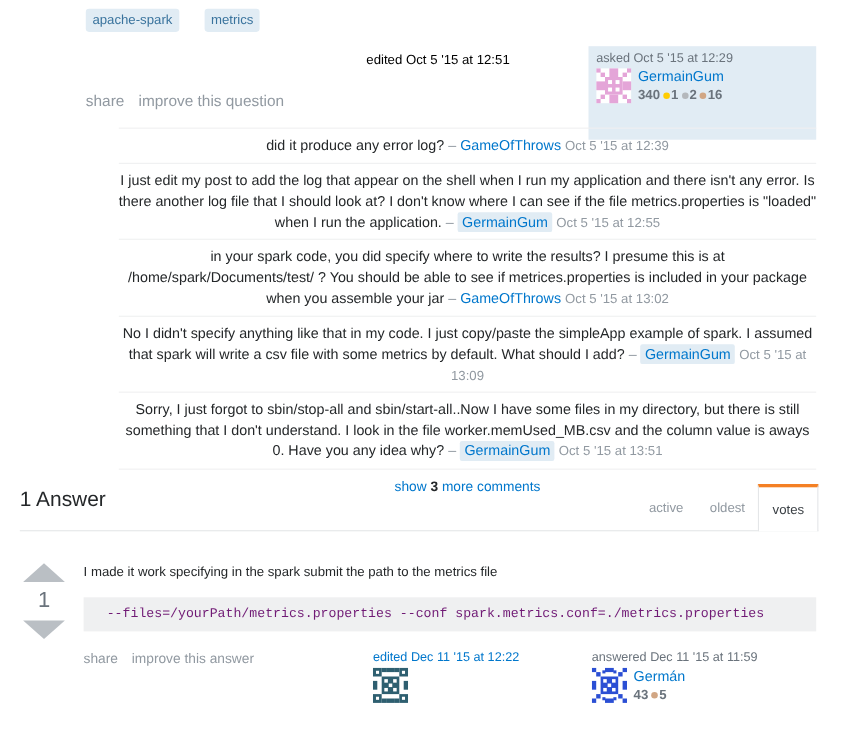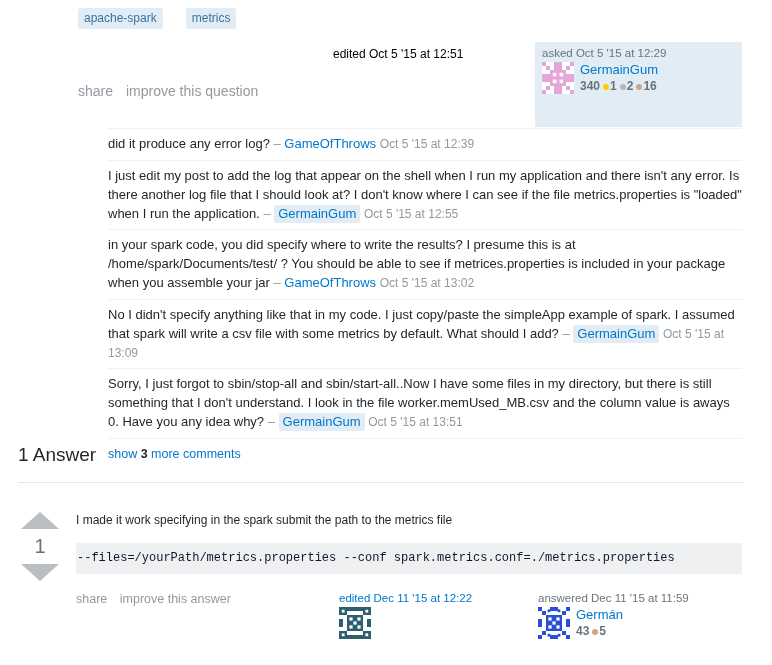--- a/index.html
+++ b/index.html
@@ -102,22 +102,23 @@
     margin: 0 1px 1px 3px;
   }
   .gold   { background: #ffcc01; }
   .silver { background: #b4b8bc; }
   .bronze { background: #d1a684; }
 
   
   #comments {
     position: absolute;
     left: 108px;
-    top: 128px;
+    top: 116px;
     width: 634px;
+    text-align: center;
   }
   .comment {
     border-top: 1px solid #eff0f1;
     padding: 6px 0 6px 0;
     font-size: 13px;
     line-height: 1.45;
     color: #242729;
   }
   .comment:first-child { border-top: 1px solid #eff0f1; }
   .comment .dash { color: #9199a1; }
@@ -214,22 +215,22 @@
   }
   .answer-text {
     font-size: 12px;
     color: #242729;
     line-height: 1.4;
   }
   pre.codeblock {
     background: #eff0f1;
     font-family: "Liberation Mono", "DejaVu Sans Mono", monospace;
     font-size: 12px;
-    color: #0f172a;
-    padding: 8px 1px;
+    color: #701a75;
+    padding: 8px 21px;
     margin: 14px 0 0 0;
     white-space: pre;
     overflow: hidden;
     line-height: 1.3;
   }
   .answer-menu {
     position: absolute;
     left: 76px; top: 92px;
     font-size: 12.5px;
     color: #9199a1;
@@ -304,20 +305,25 @@
 
   <div class="comment"><span>No I didn't specify anything like that in my code. I just copy/paste the simpleApp example of spark. I assumed that spark will write a csv file with some metrics by default. What should I add? </span><span class="dash">– </span><span class="cuser highlight">GermainGum</span> <span class="ctime">Oct 5 '15 at 13:09</span></div>
 
   <div class="comment"><span>Sorry, I just forgot to sbin/stop-all and sbin/start-all..Now I have some files in my directory, but there is still something that I don't understand. I look in the file worker.memUsed_MB.csv and the column value is aways 0. Have you any idea why? </span><span class="dash">– </span><span class="cuser highlight">GermainGum</span> <span class="ctime">Oct 5 '15 at 13:51</span></div>
 
   <div class="show-more"><span>show </span><b>3</b><span> more comments</span></div>
 </div>
 
 <div id="answers-header">
   <div id="answer-count">1 Answer</div>
+  <div class="tabs">
+    <div class="tab">active</div>
+    <div class="tab">oldest</div>
+    <div class="tab active">votes</div>
+  </div>
 </div>
 
 <div id="answer-block">
 
   <div class="votecell">
     <div class="arrow-up"></div>
     <div class="vote-count">1</div>
     <div class="arrow-down"></div>
   </div>
 

